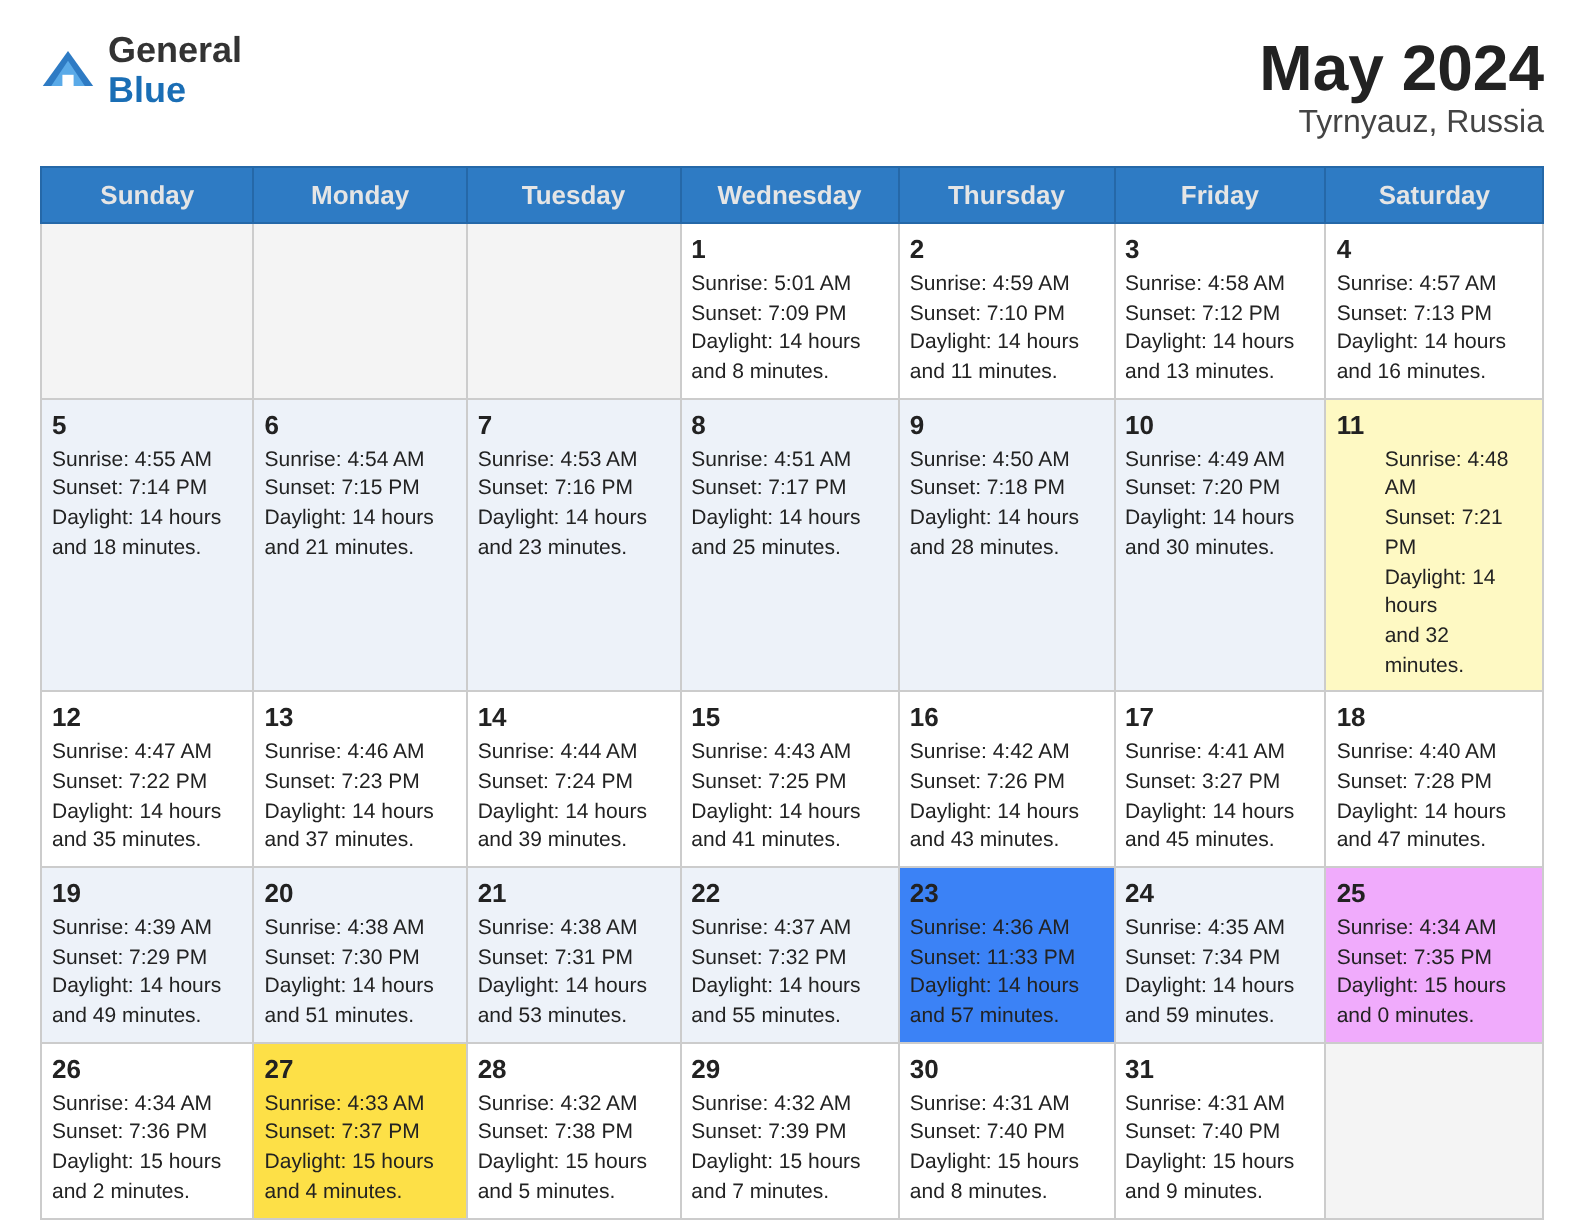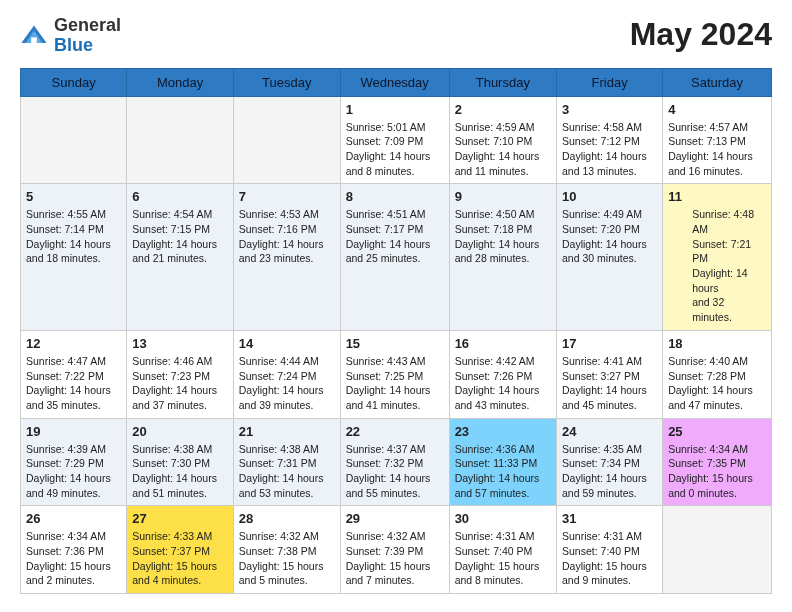--- a/index.html
+++ b/index.html
@@ -58,23 +58,23 @@
       font-size: 16px;
       color: #444;
     }
     .calendar {
       width: 100%;
       border-collapse: collapse;
       border: 1px solid #ccc;
     }
     .calendar th {
       background: #2e7bc4;
-      color: #0f172a;
+      color: #e5e5e5;
       font-size: 13px;
-      font-weight: normal;
+      font-weight: bold;
       text-align: center;
       padding: 6px 4px;
       border: 1px solid #2568a8;
     }
     .calendar td {
       vertical-align: top;
       border: 1px solid #ccc;
       padding: 5px 5px 5px 5px;
       width: 113px;
       min-height: 80px;
@@ -123,20 +123,21 @@
         <polygon points="20,12 32,30 8,30" fill="#5aaae8"></polygon>
         <rect x="16" y="22" width="8" height="8" fill="#fff"></rect>
       </svg>
       <div class="logo-text">
         <span class="logo-general">General</span>
         <span class="logo-blue">Blue</span>
       </div>
     </div>
     <div class="title-block">
       <div class="title-month">May 2024</div>
+      <div class="title-location">Tyrnyauz, Russia</div>
     </div>
   </div>
 
   <table class="calendar">
     <thead>
       <tr>
         <th>Sunday</th>
         <th>Monday</th>
         <th>Tuesday</th>
         <th>Wednesday</th>
@@ -303,21 +304,21 @@
 Daylight: 14 hours
 and 53 minutes.</div>
           </td>
           <td style="background: rgb(237, 242, 249);">
             <span class="day-number">22</span>
             <div class="day-info" style="white-space: pre-line;">Sunrise: 4:37 AM
 Sunset: 7:32 PM
 Daylight: 14 hours
 and 55 minutes.</div>
           </td>
-          <td style="background: #7dd3fc;">
+          <td style="background: #3b82f6;">
             <span class="day-number">23</span>
             <div class="day-info" style="white-space: pre-line;">Sunrise: 4:36 AM
 Sunset: 11:33 PM
 Daylight: 14 hours
 and 57 minutes.</div>
           </td>
           <td style="background: rgb(237, 242, 249);">
             <span class="day-number">24</span>
             <div class="day-info" style="white-space: pre-line;">Sunrise: 4:35 AM
 Sunset: 7:34 PM

